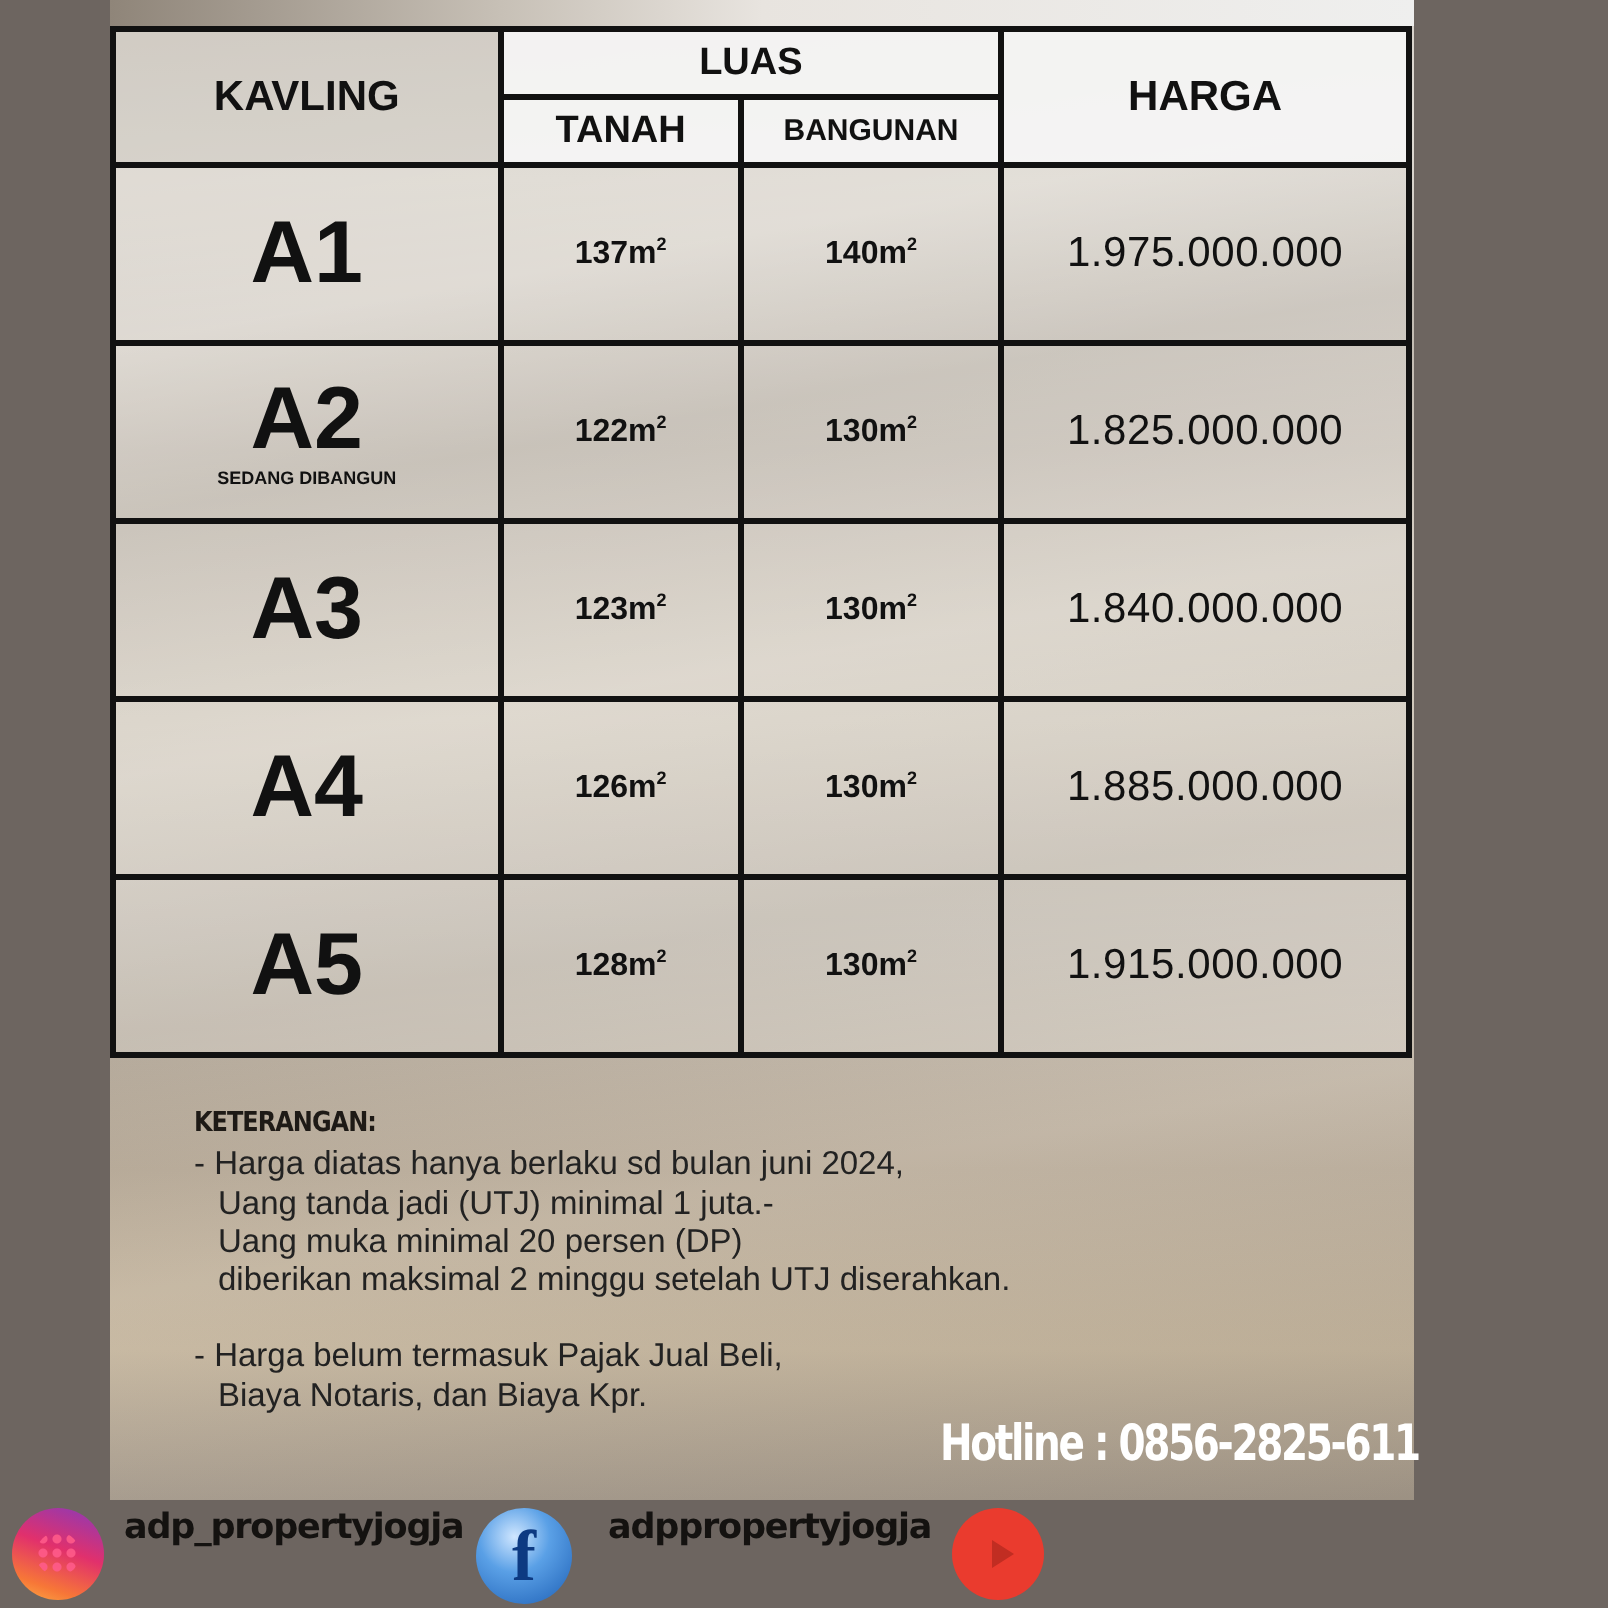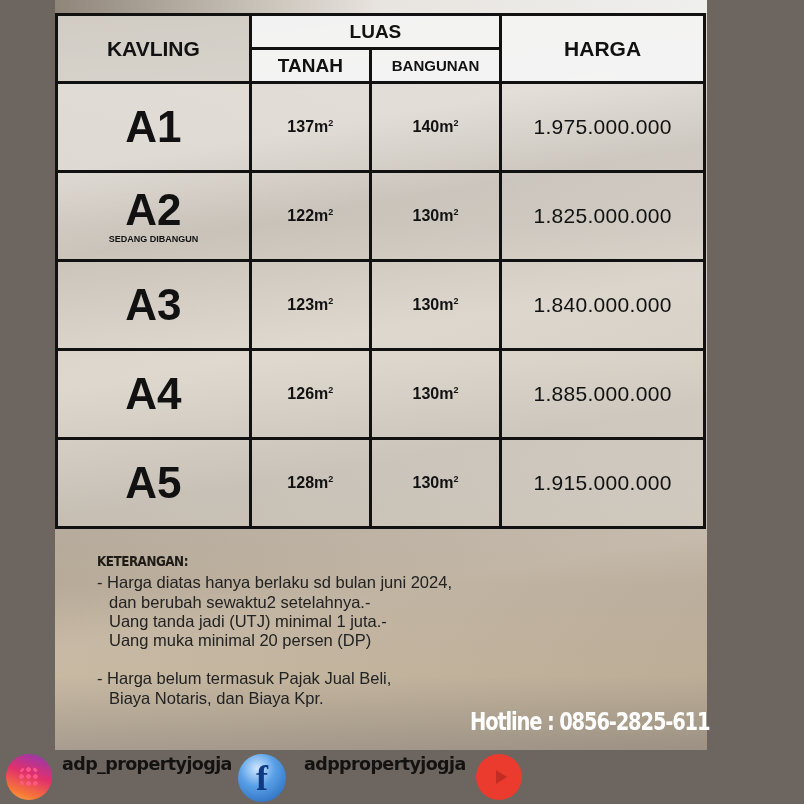--- a/index.html
+++ b/index.html
@@ -90,23 +90,23 @@
     <td class="area"><span>128m</span><sup>2</sup></td>
     <td class="area"><span>130m</span><sup>2</sup></td>
     <td class="price-val">1.915.000.000</td>
   </tr>
 </tbody>
   </table>
 
 <div class="notes">
   <div class="title">KETERANGAN:</div>
   <div class="line">- Harga diatas hanya berlaku sd bulan juni 2024,</div>
-  <div class="line indent">dan berubah sewaktu2 setelahnya.-</div>
   <div class="line indent">Uang tanda jadi (UTJ) minimal 1 juta.-</div>
   <div class="line indent">Uang muka minimal 20 persen (DP)</div>
+  <div class="line indent">diberikan maksimal 2 minggu setelah UTJ diserahkan.</div>
   <div class="gap"></div>
   <div class="line">- Harga belum termasuk Pajak Jual Beli,</div>
   <div class="line indent">Biaya Notaris, dan Biaya Kpr.</div>
 </div>
 
 <div class="hotline">Hotline : 0856-2825-611</div>
 
 <div class="social">
   <div class="soc-item" style="left:6px">
     <div class="soc-icon ig">

